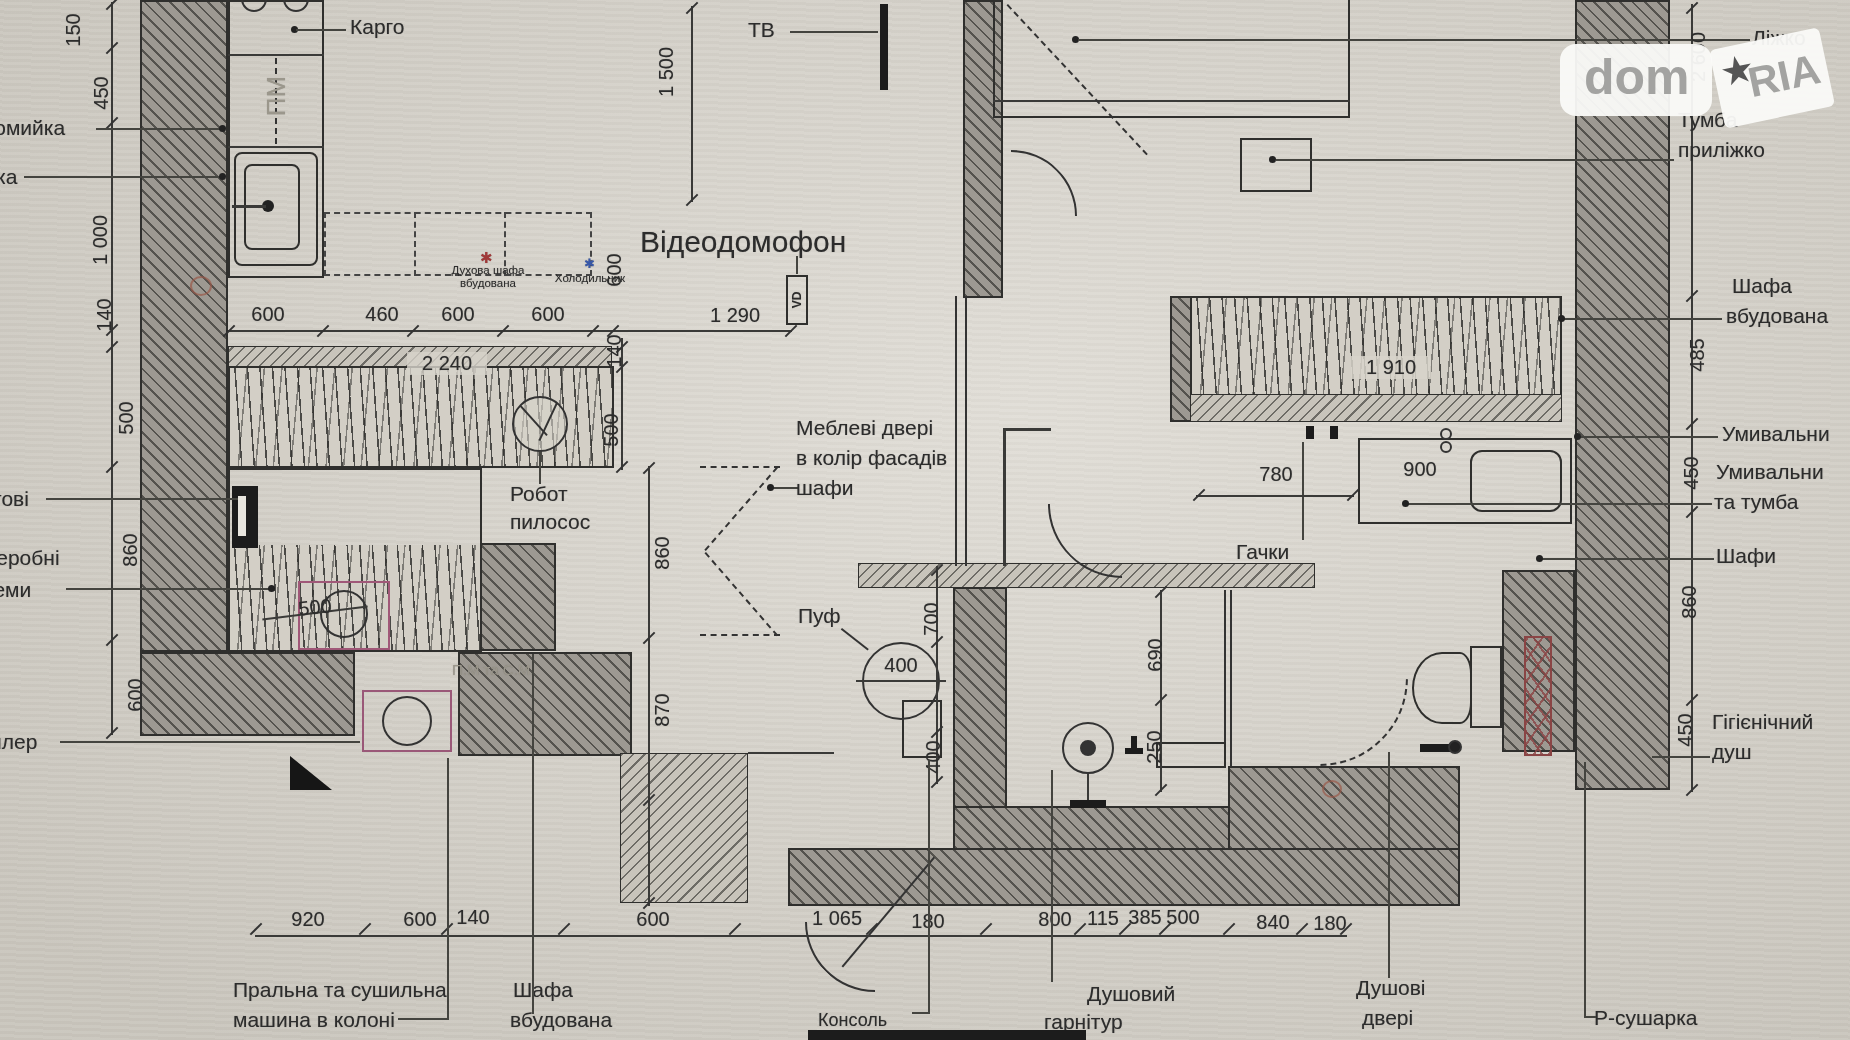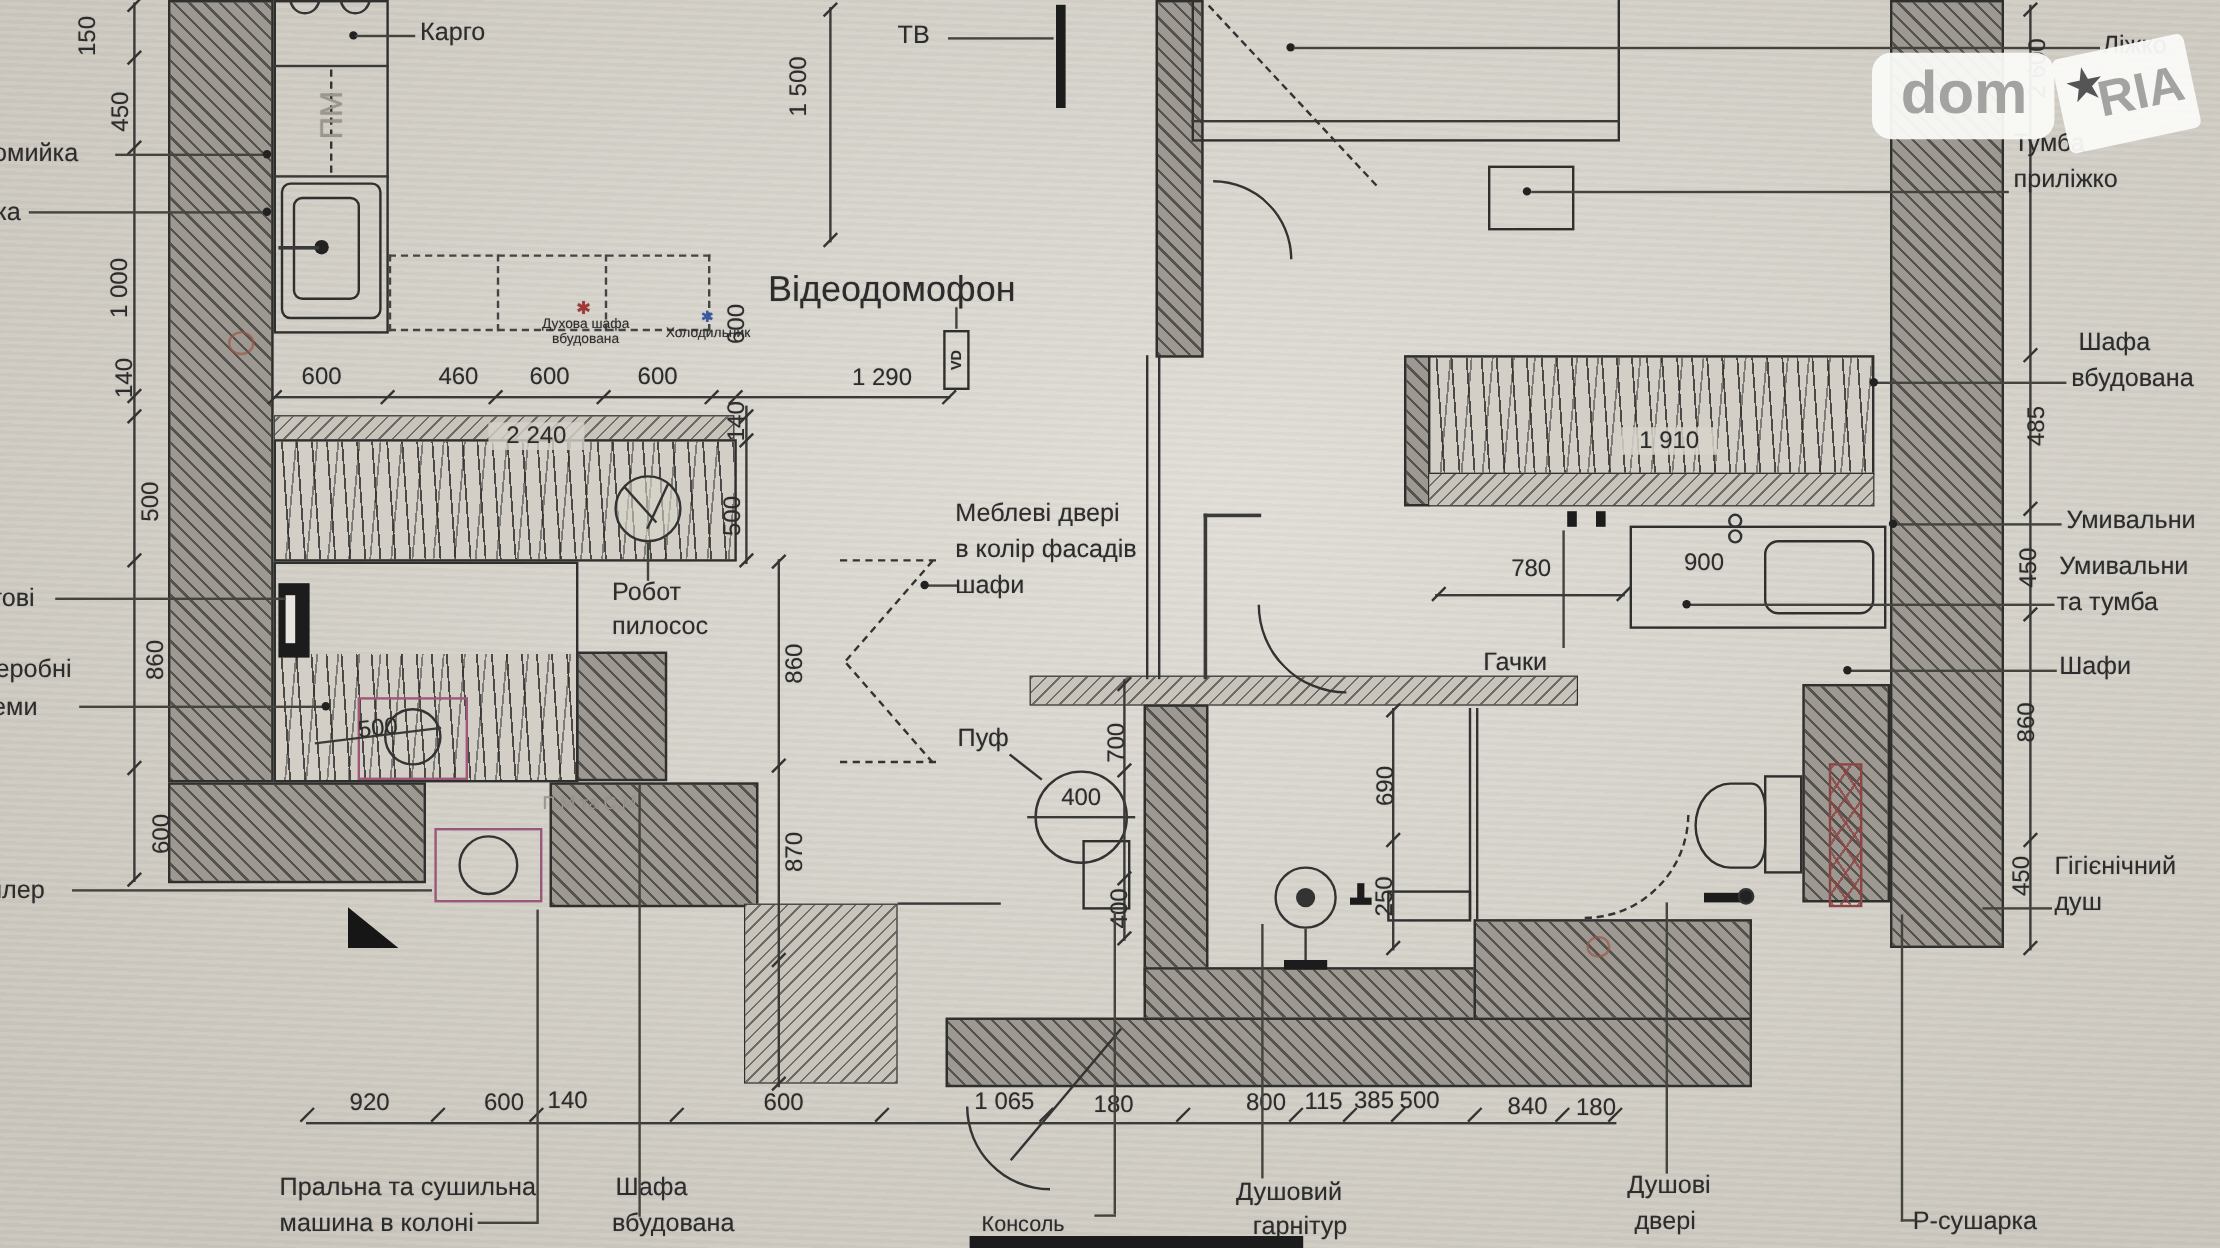--- a/index.html
+++ b/index.html
@@ -345,21 +345,21 @@
   <div class="lbl" style="left:233px;top:978px">Пральна та сушильна</div>
   <div class="lbl" style="left:233px;top:1008px">машина в колоні</div>
   <div class="ld" style="left:398px;top:1018px;width:50px;height:2px"></div>
   <div class="ld" style="left:447px;top:758px;width:2px;height:262px"></div>
   <div class="lbl" style="left:513px;top:978px">Шафа</div>
   <div class="lbl" style="left:510px;top:1008px">вбудована</div>
   <div class="ld" style="left:532px;top:654px;width:2px;height:360px"></div>
   <div class="lbl" style="left:818px;top:1008px;font-size:18px">Консоль</div>
   <div class="ld" style="left:928px;top:760px;width:2px;height:252px"></div>
   <div class="ld" style="left:912px;top:1012px;width:18px;height:2px"></div>
-  <div class="lbl" style="left:1030px;top:982px">Душовий</div>
+  <div class="lbl" style="left:1087px;top:982px">Душовий</div>
   <div class="lbl" style="left:1044px;top:1010px">гарнітур</div>
   <div class="ld" style="left:1051px;top:770px;width:2px;height:212px"></div>
   <div class="lbl" style="left:1356px;top:976px">Душові</div>
   <div class="lbl" style="left:1362px;top:1006px">двері</div>
   <div class="ld" style="left:1388px;top:752px;width:2px;height:226px"></div>
   <div class="lbl" style="left:1594px;top:1006px">Р-сушарка</div>
   <div class="ld" style="left:1584px;top:762px;width:2px;height:256px"></div>
   <div class="ld" style="left:1584px;top:1016px;width:12px;height:2px"></div>
 
   <div class="fill" style="left:808px;top:1030px;width:278px;height:10px"></div>

